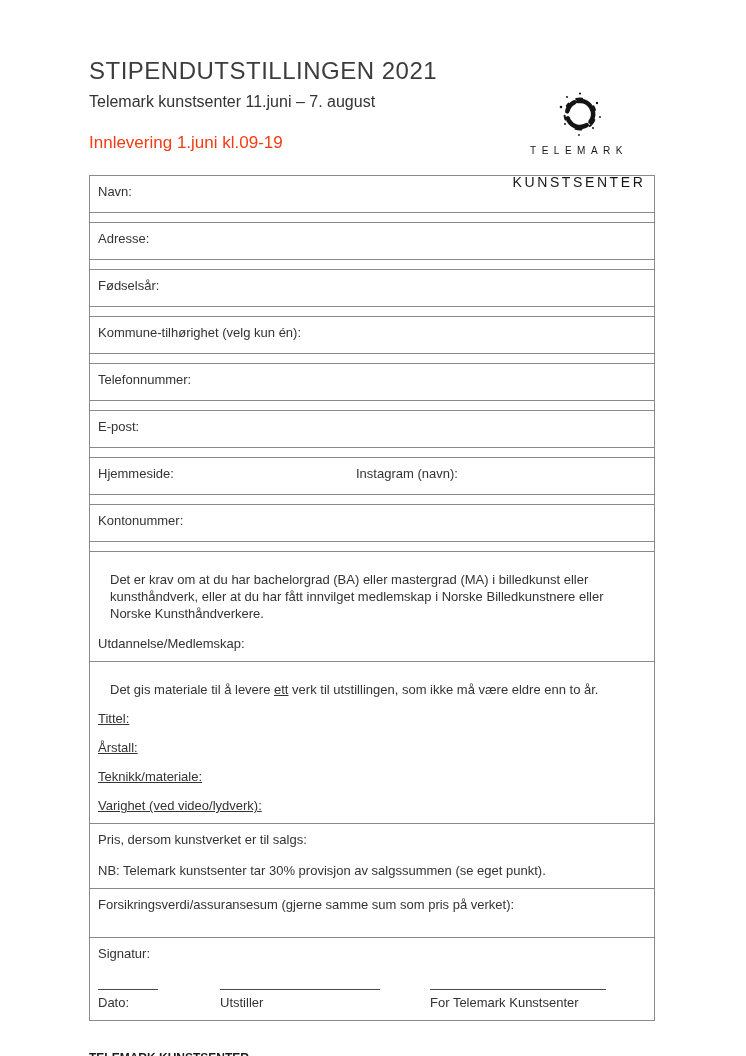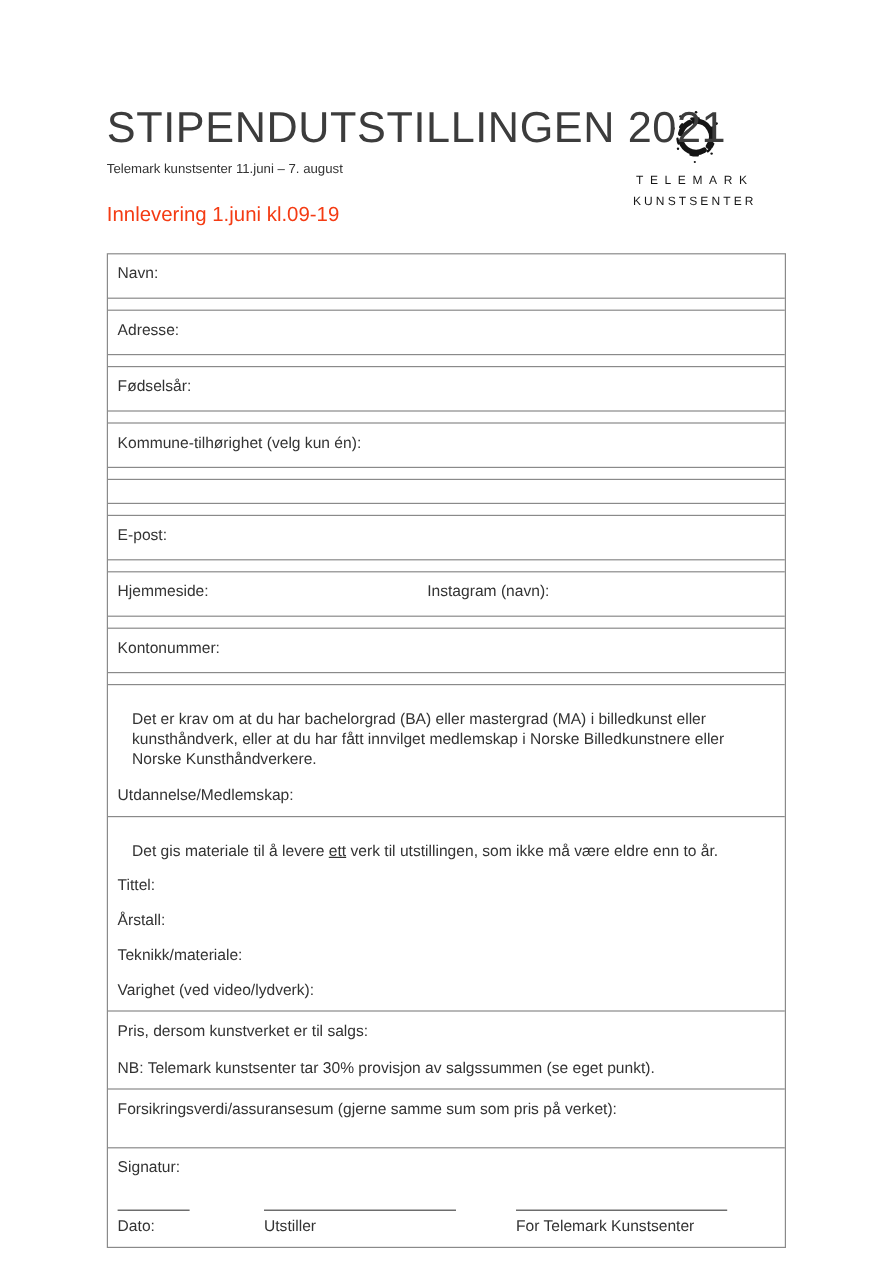--- a/index.html
+++ b/index.html
@@ -14,30 +14,30 @@
     overflow: hidden;
   }
   .content {
     position: absolute;
     left: 89px;
     top: 0;
     width: 566px;
   }
   .page-title {
     margin: 0;
-    padding-top: 86px;
-    font-size: 36px;
+    padding-top: 58px;
+    font-size: 24px;
     font-weight: 400;
     letter-spacing: 0.5px;
     color: #3c3c3c;
     line-height: 1.1;
   }
   .page-subtitle {
     margin-top: 9px;
-    font-size: 11px;
+    font-size: 16px;
     color: #333333;
   }
   .deadline {
     margin-top: 22px;
     font-size: 17px;
     color: #f43b13;
   }
   
   .logo {
     position: absolute;
@@ -48,22 +48,22 @@
     color: #161616;
   }
   .logo svg { display: block; margin: 0 auto; }
   .logo-line1 {
     margin-top: 5px;
     font-size: 10px;
     letter-spacing: 5.5px;
     white-space: nowrap;
   }
   .logo-line2 {
-    margin-top: 7px;
-    font-size: 10px;
+    margin-top: 18px;
+    font-size: 14px;
     letter-spacing: 2.6px;
     white-space: nowrap;
   }
   
   .form-table {
     margin-top: 22px;
     border: 1px solid #8a8a8a;
     width: 566px;
     font-size: 13px;
   }
@@ -78,20 +78,21 @@
     border-bottom: 1px solid #8a8a8a;
     margin: 0 -8px;
   }
   .dual-labels { display: flex; line-height: 17px; }
   .dual-labels .left { width: 258px; }
   .para { margin: 12px; line-height: 17px; max-width: 548px; }
   .edu-label { margin-top: 13px; line-height: 17px; }
   .art-item {
     margin-top: 12px;
     line-height: 17px;
+    text-decoration: underline;
   }
   .underlined { text-decoration: underline; }
   .note { margin-top: 14px; line-height: 17px; }
   .row-insurance { padding-bottom: 24px; }
   .sig-cols { display: flex; margin-top: 16px; }
   .sig-col .sig-rule {
     height: 12px;
     border-bottom: 1px solid #4a4a4a;
   }
   .sig-col .sig-label { margin-top: 4px; line-height: 17px; }
@@ -149,20 +150,21 @@
         <div class="field-label">Fødselsår:</div>
         <div class="write-line"></div>
       </div>
 
       <div class="row">
         <div class="field-label">Kommune-tilhørighet (velg kun én):</div>
         <div class="write-line"></div>
       </div>
 
       <div class="row">
+        <div class="field-label">Telefonnummer:</div>
         <div class="write-line"></div>
       </div>
 
       <div class="row">
         <div class="field-label">E-post:</div>
         <div class="write-line"></div>
       </div>
 
       <div class="row">
         <div class="dual-labels">

